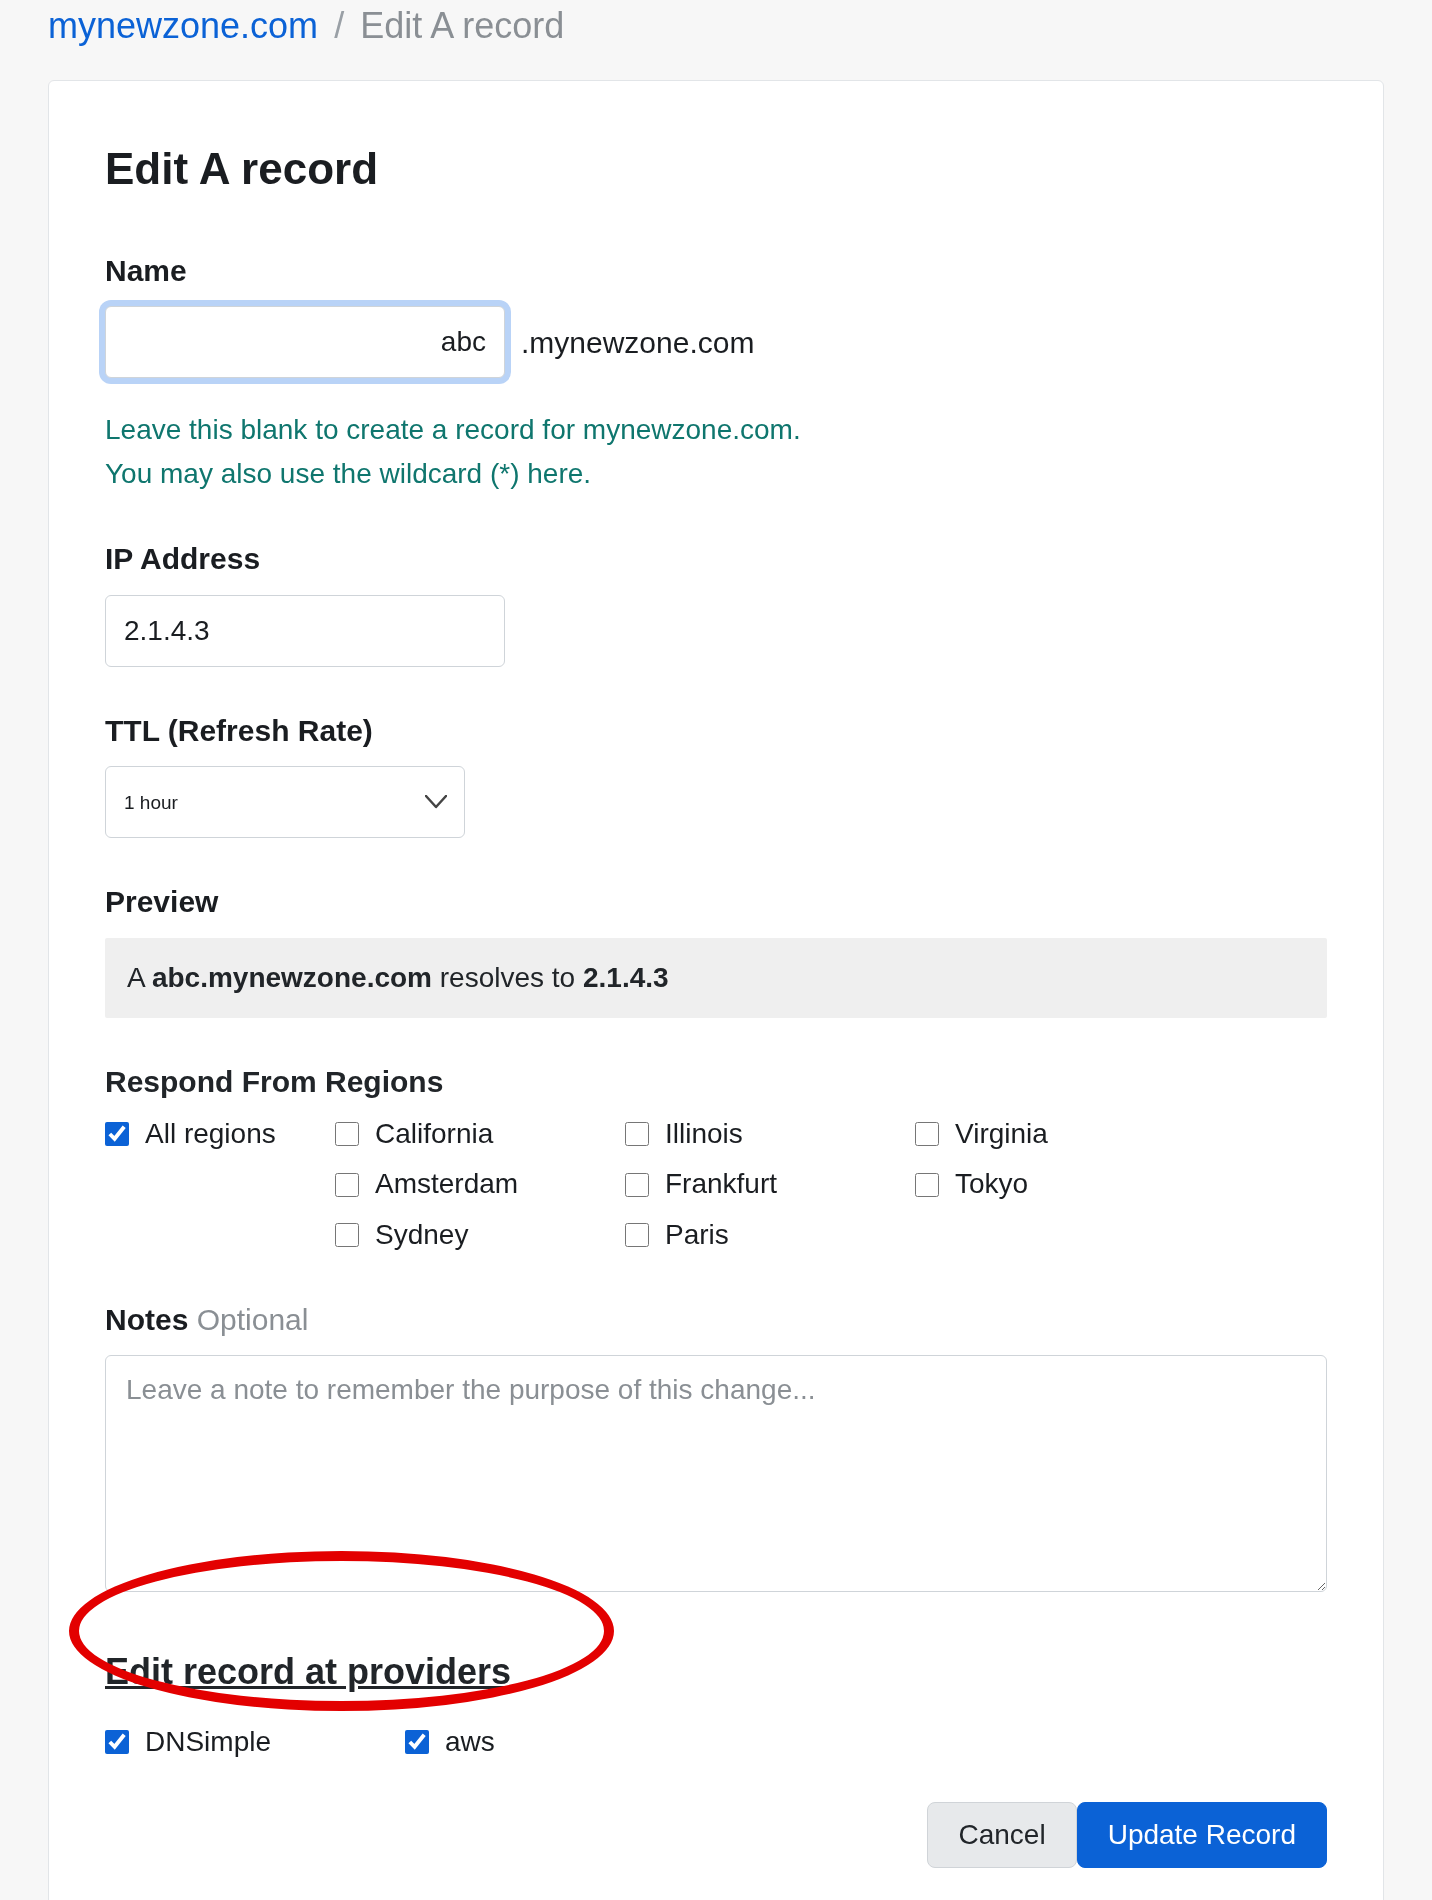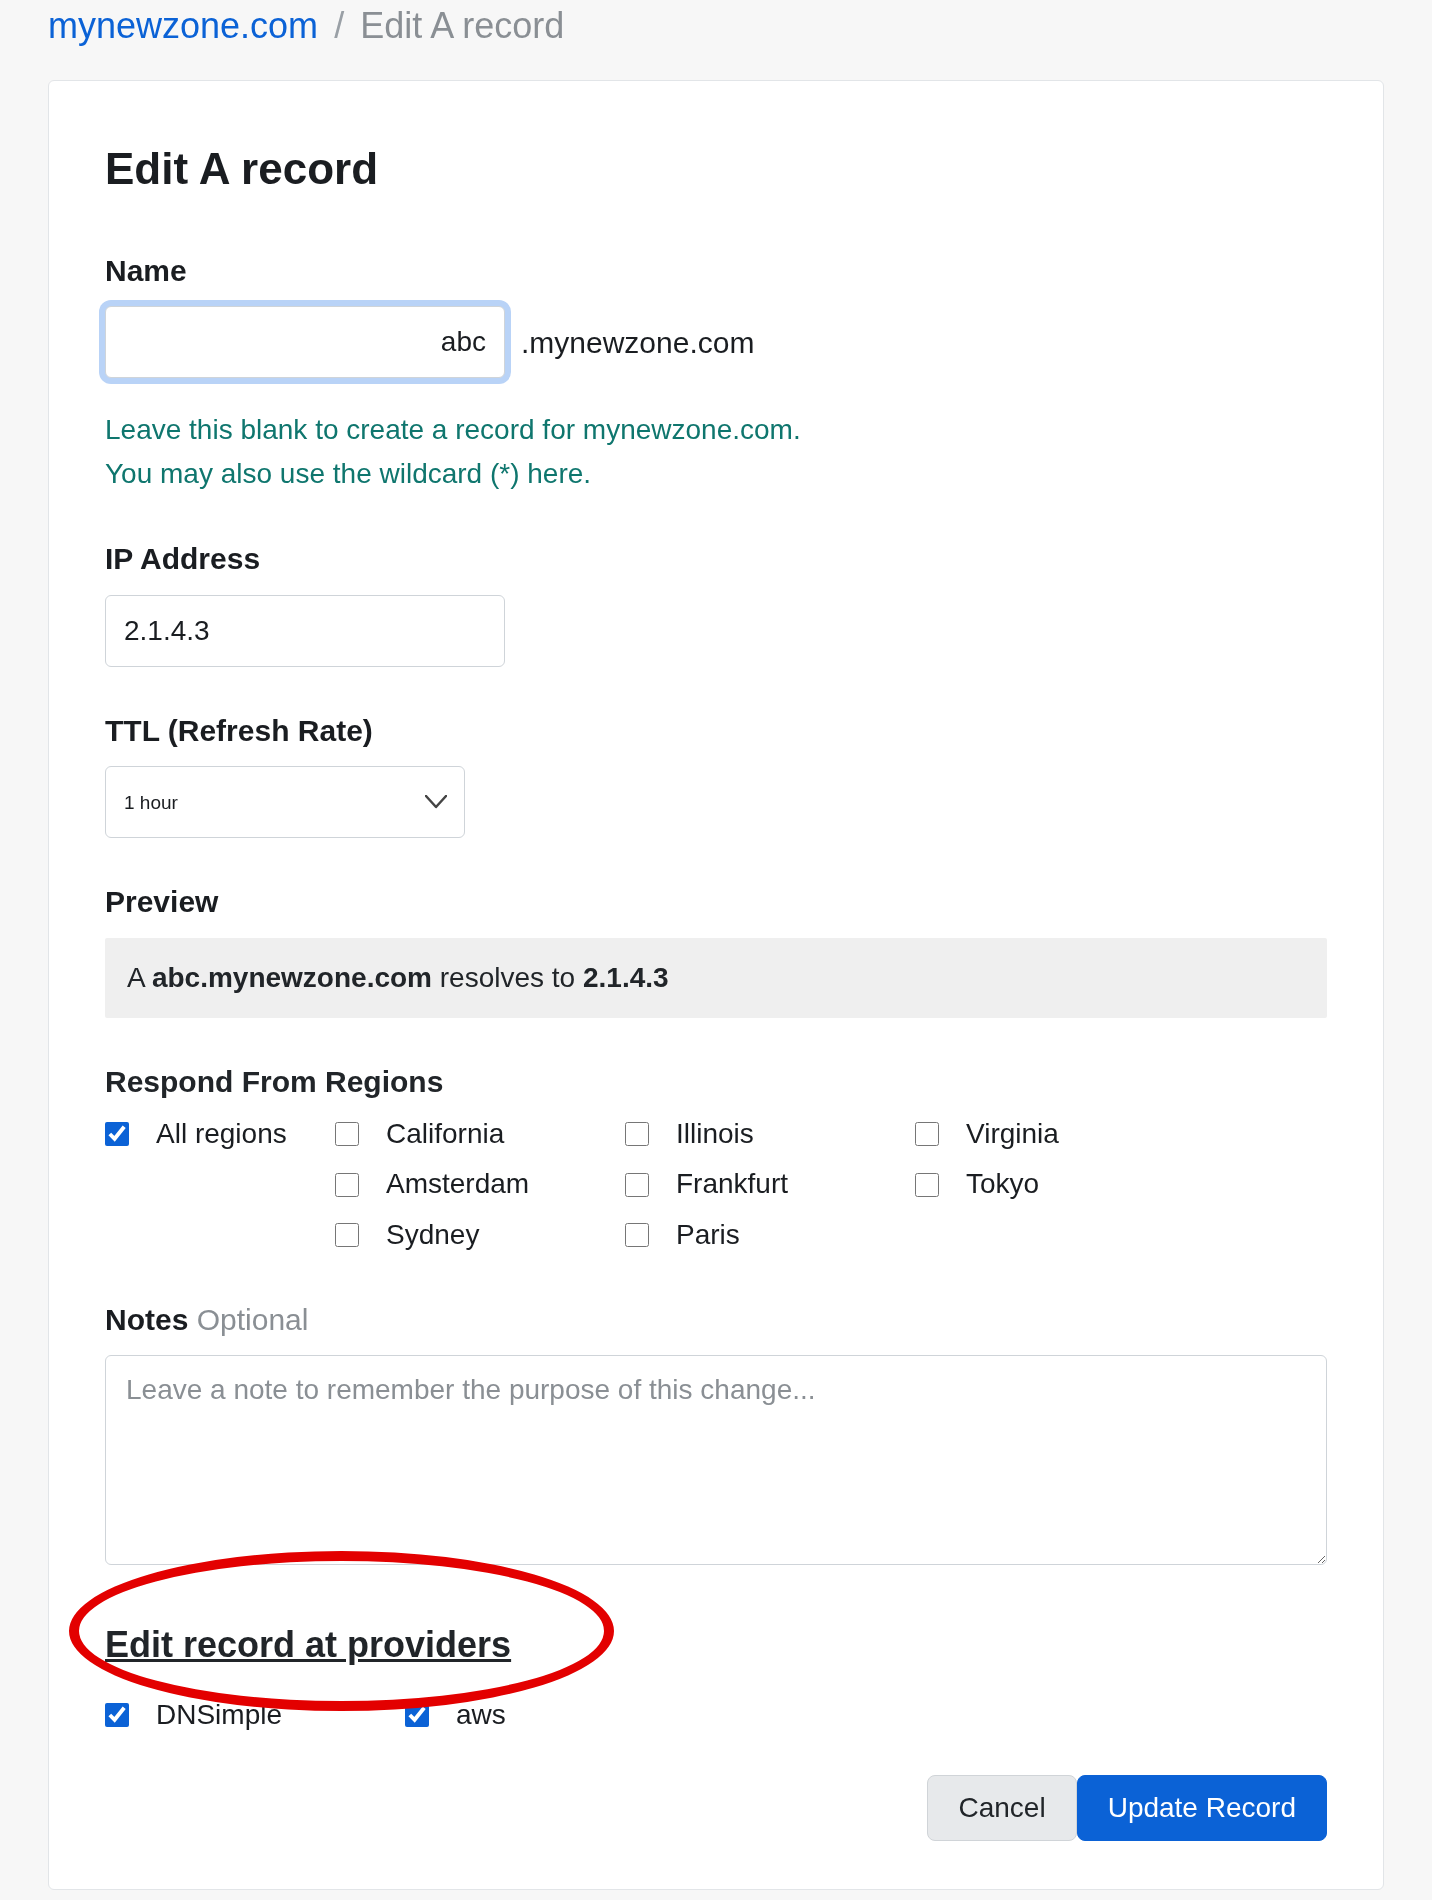--- a/index.html
+++ b/index.html
@@ -68,29 +68,29 @@
     border-radius:2px;
     margin-top:14px;
   }
   .preview-box b { font-weight:700; }
   .regions-label { font-weight:700; font-size:30px; margin-bottom:10px; }
   .regions-grid {
     display:grid;
     grid-template-columns: 230px 290px 290px 260px;
     row-gap:10px;
   }
-  .chk { display:flex; align-items:center; gap:27px; font-size:28px; color:#1a1d21; }
+  .chk { display:flex; align-items:center; gap:16px; font-size:28px; color:#1a1d21; }
   .chk input[type=checkbox] {
     width:24px; height:24px;
     accent-color:#0b62d6;
     margin:0;
   }
   textarea.notes {
     width:100%;
-    height:210px;
+    height:237px;
     border:1px solid #cfd4d9;
     border-radius:6px;
     padding:18px 20px;
     font-size:28px;
     font-family:inherit;
     resize:both;
     color:#404040;
   }
   textarea.notes::placeholder { color:#8a8f94; }
   .providers-label { font-weight:700; font-size:36px; margin-bottom:24px;text-decoration:underline; }

